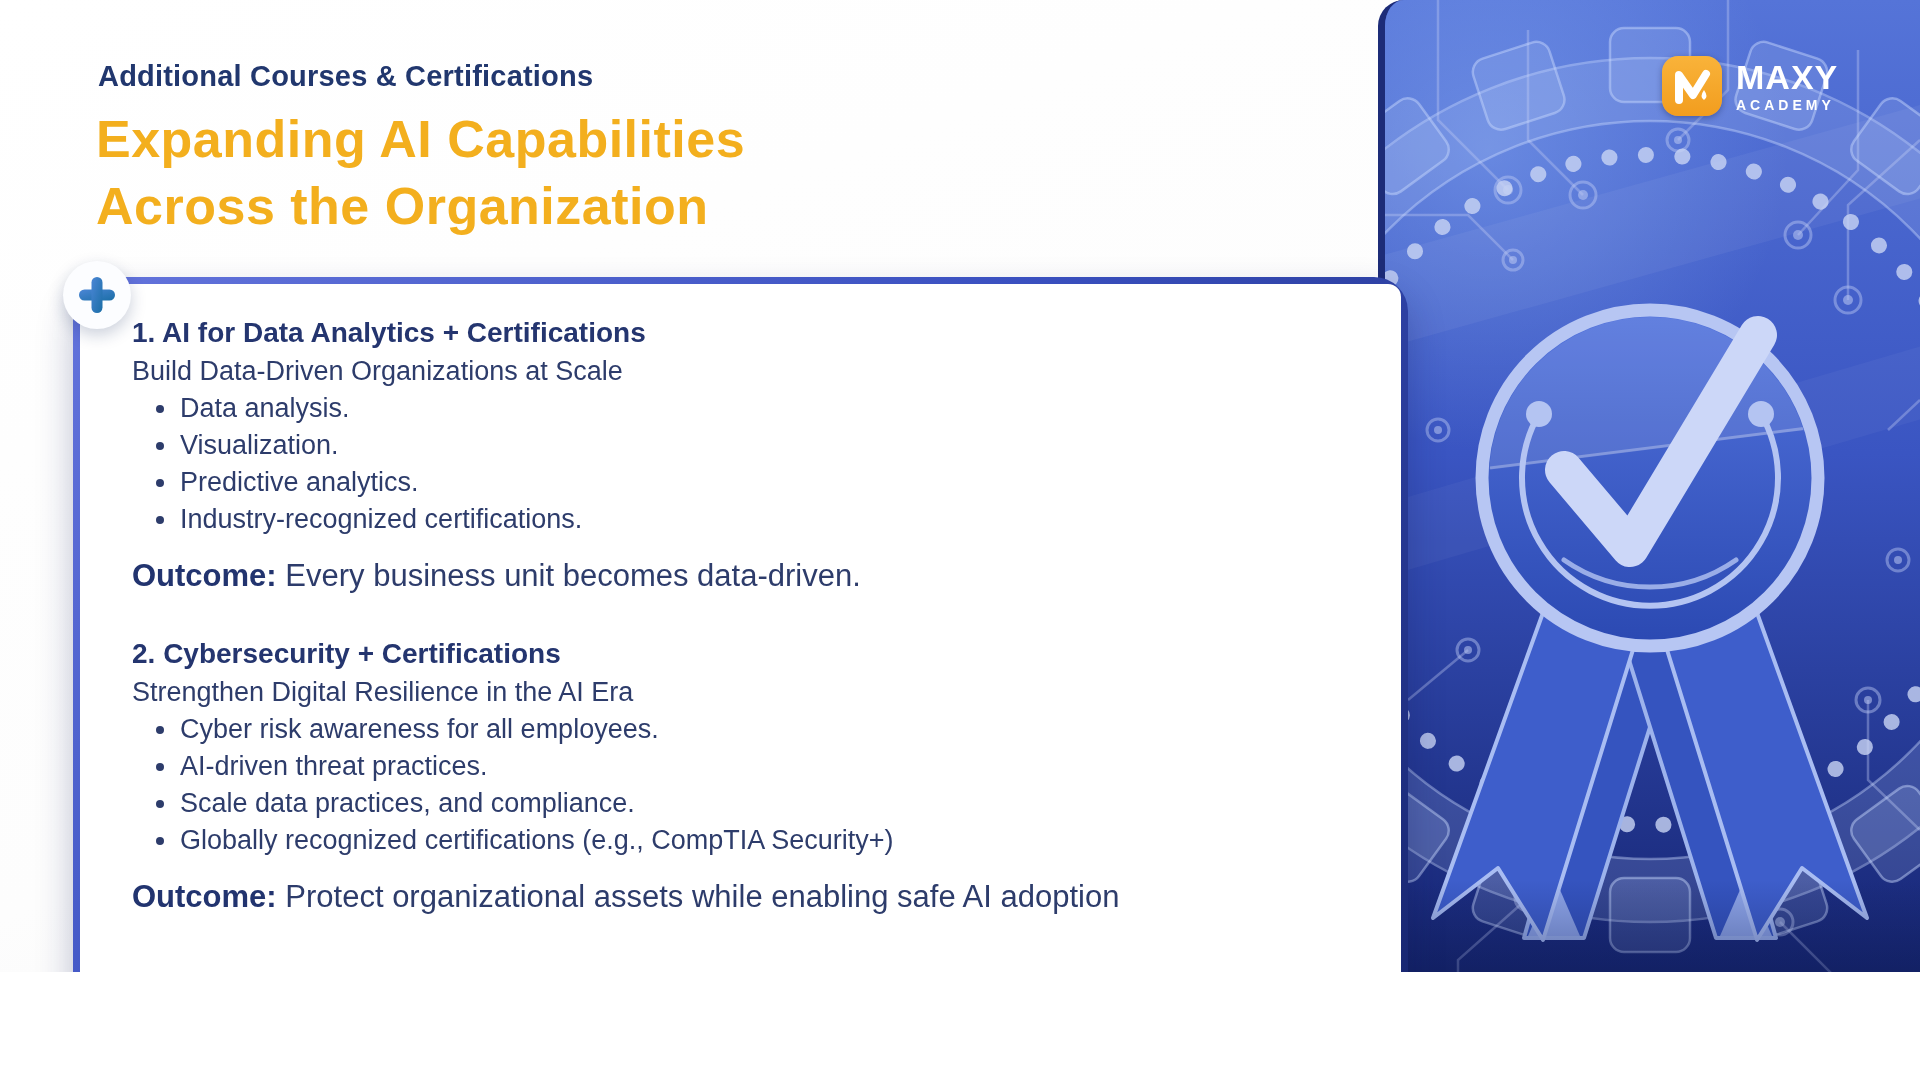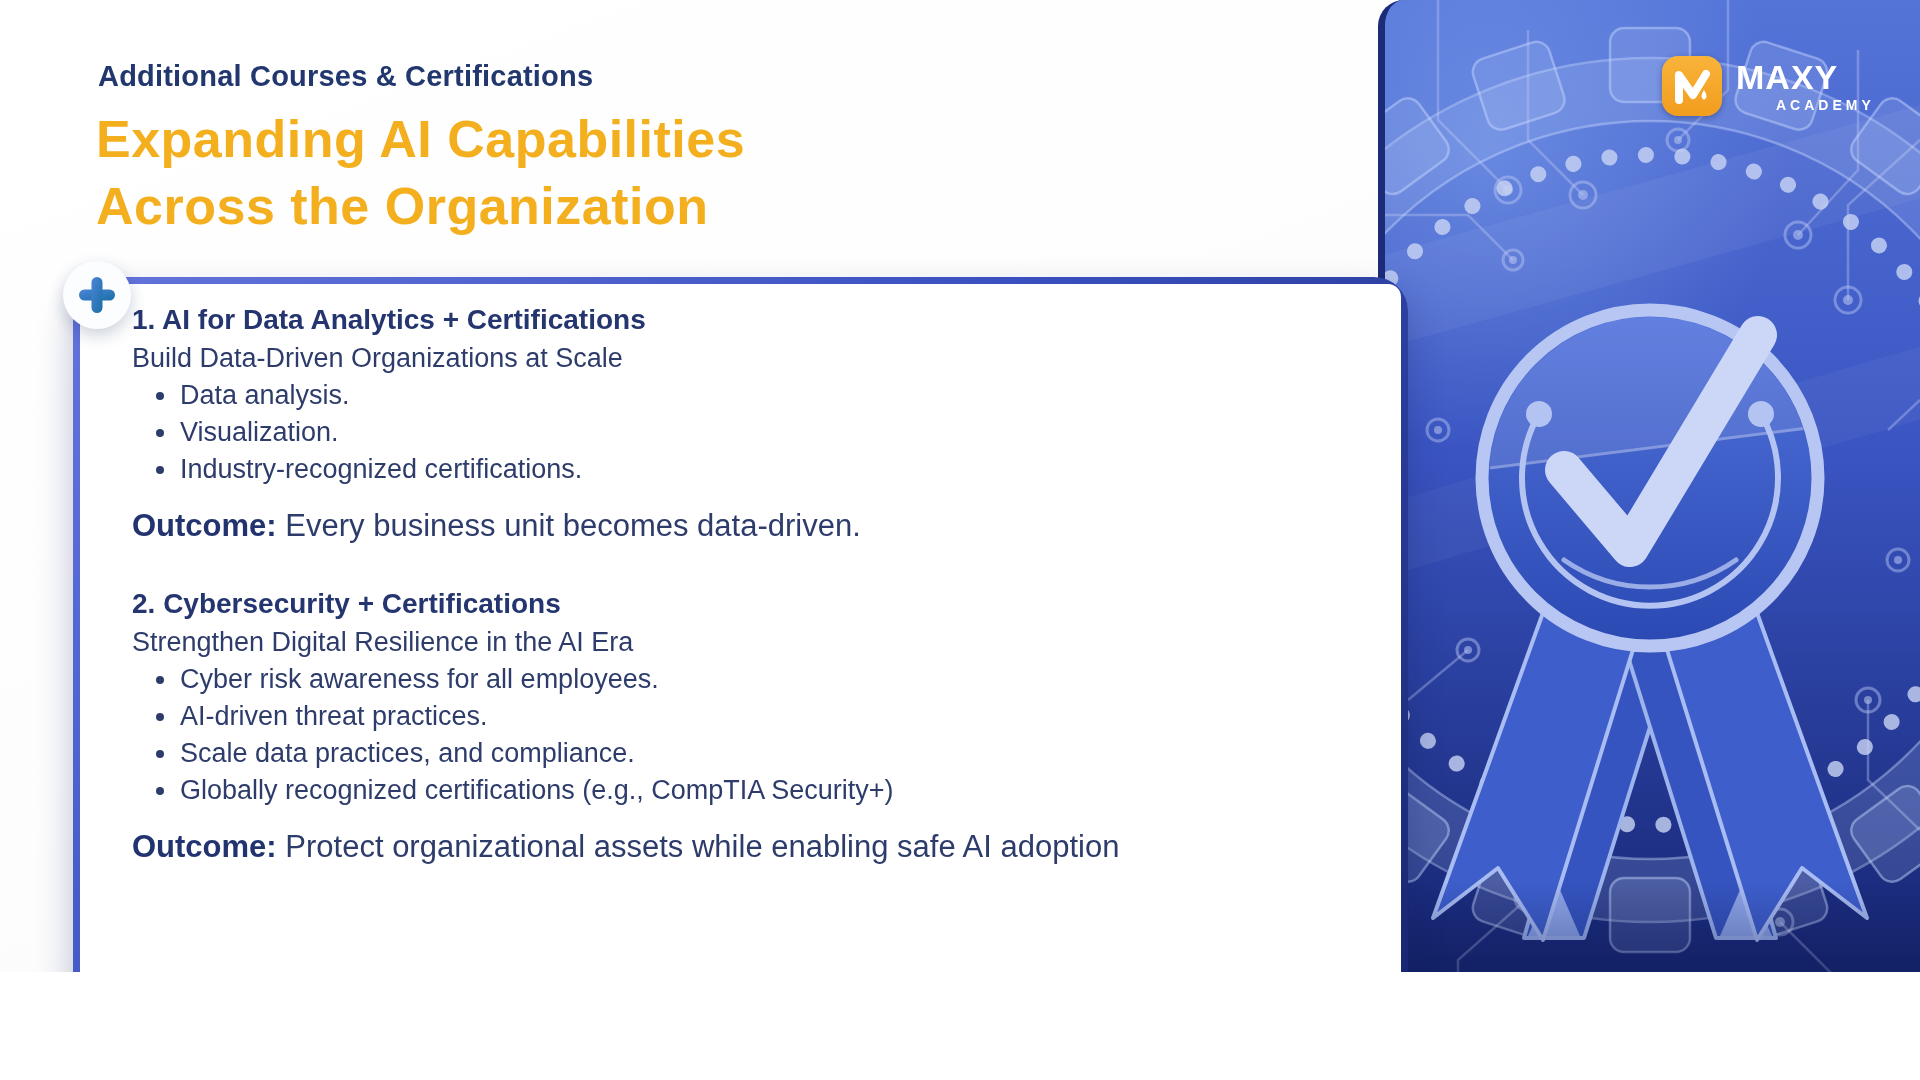--- a/index.html
+++ b/index.html
@@ -27,31 +27,31 @@
   
   .brand{position:absolute;left:277px;top:56px;display:flex;align-items:center;gap:14px;z-index:5;}
   .brand .mark{
     width:60px;height:60px;border-radius:16px;
     background:linear-gradient(180deg,#f9b33a,#f29d1e);
     display:flex;align-items:center;justify-content:center;
     box-shadow:0 2px 6px rgba(10,20,60,.35);
   }
   .brand .words{display:flex;flex-direction:column;line-height:1;}
   .brand .name{font-size:34px;font-weight:bold;color:#ffffff;letter-spacing:1px;}
-  .brand .sub{font-size:14px;font-weight:bold;color:#ffffff;letter-spacing:4px;margin-top:4px;padding-left:40px;}
+  .brand .sub{font-size:14px;font-weight:bold;color:#ffffff;letter-spacing:4px;margin-top:4px;}
   
   .card-frame{
     position:absolute;left:73px;top:277px;width:1335px;height:777px;z-index:2;
     border-radius:34px;padding:7px;box-sizing:border-box;
     background:linear-gradient(135deg,#6474dc 0%,#3a50c0 45%,#16246c 100%);
     box-shadow:0 18px 36px rgba(18,30,88,.28);
   }
   .card{
     width:100%;height:100%;background:#ffffff;border-radius:13px;
-    box-sizing:border-box;padding:17px 52px 0 52px;overflow:hidden;
+    box-sizing:border-box;padding:30px 52px 0 52px;overflow:hidden;
   }
   .sec-heading{font-size:28px;font-weight:bold;color:#24356F;line-height:38px;}
   .sec-sub{font-size:27px;color:#2D3C6B;line-height:38px;}
   ul.bullets{list-style:none;margin:0;padding:0;}
   ul.bullets li{
     position:relative;font-size:27px;color:#2D3C6B;line-height:37px;padding-left:48px;
   }
   ul.bullets li::before{
     content:"";position:absolute;left:24px;top:15px;width:8px;height:8px;border-radius:50%;
     background:#2D3C6B;
@@ -224,20 +224,21 @@
 
   <div class="card-frame">
     <div class="card">
 
       <div class="section">
         <div class="sec-heading">1. AI for Data Analytics + Certifications</div>
         <div class="sec-sub">Build Data-Driven Organizations at Scale</div>
         <ul class="bullets">
           <li>Data analysis.</li>
           <li>Visualization.</li>
+          <li>Predictive analytics.</li>
           <li>Industry-recognized certifications.</li>
         </ul>
         <div class="outcome">
           <span class="lbl">Outcome:</span>
           <span>Every business unit becomes data-driven.</span>
         </div>
       </div>
 
       <div class="section">
         <div class="sec-heading">2. Cybersecurity + Certifications</div>

